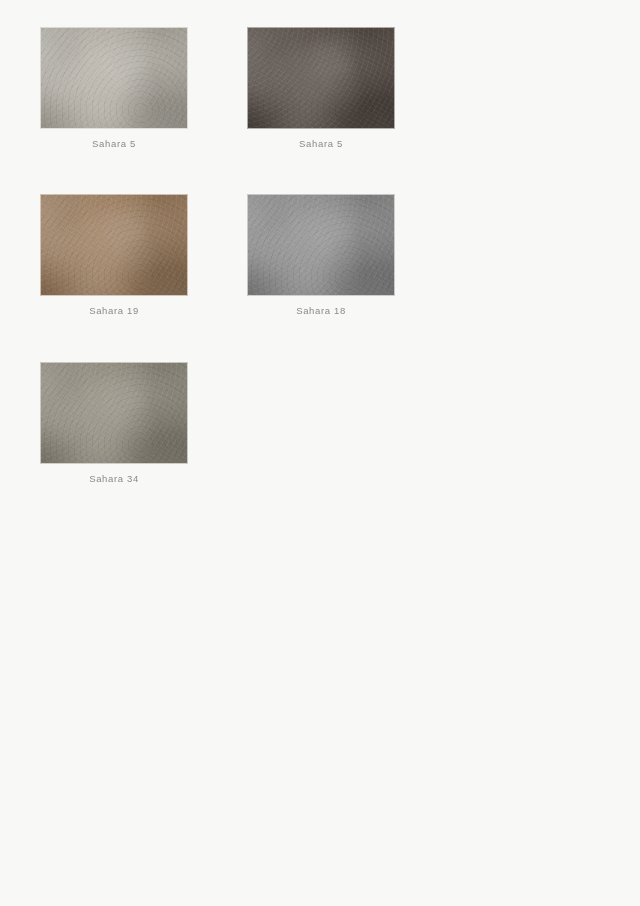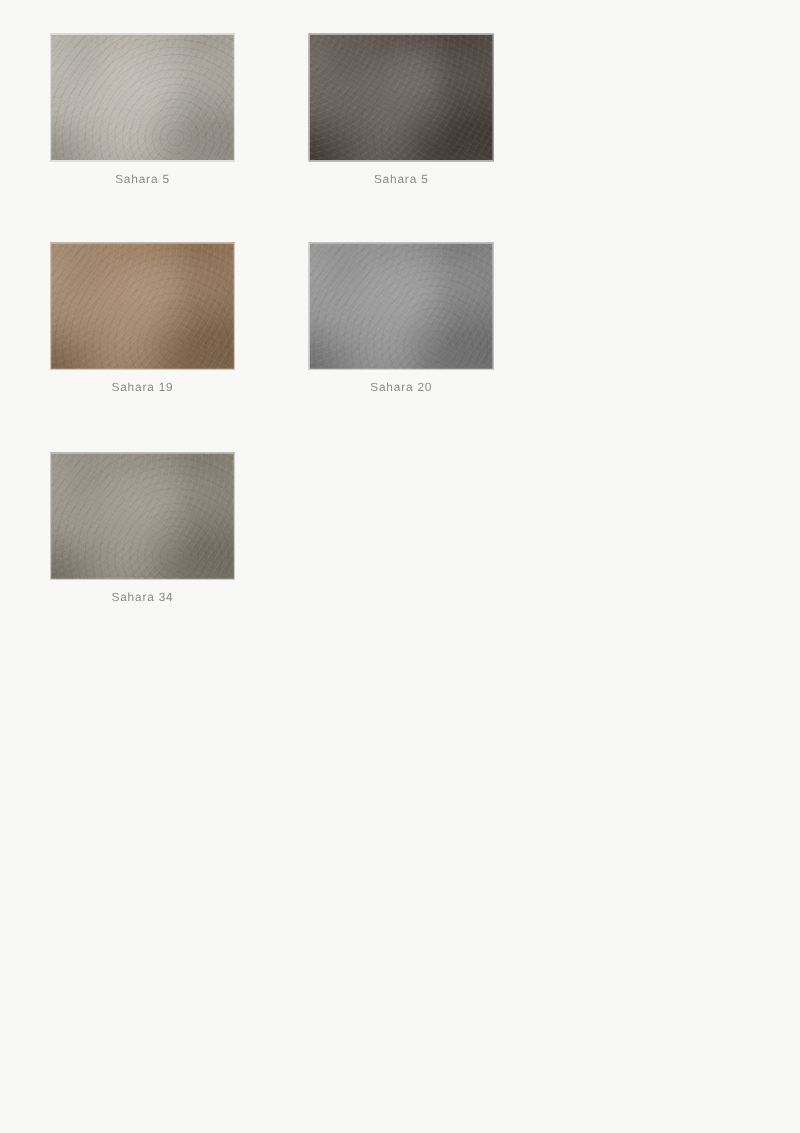--- a/index.html
+++ b/index.html
@@ -150,21 +150,21 @@
     </div>
 
 
     <div class="swatch-cell">
       <div class="swatch-tile" style="background-color: rgb(140, 140, 140); background-image: linear-gradient(168deg, rgb(151, 151, 151) 0%, rgb(140, 140, 140) 48%, rgb(129, 129, 129) 100%);">
         <div class="tex-a"></div>
         <div class="tex-b"></div>
         <div class="tex-c"></div>
         <div class="vignette"></div>
       </div>
-      <div class="swatch-label">Sahara 20</div>
+      <div class="swatch-label">Sahara 18</div>
     </div>
 
     <div class="swatch-cell">
       <div class="swatch-tile" style="background-color: rgb(143, 138, 124); background-image: linear-gradient(168deg, rgb(154, 149, 135) 0%, rgb(143, 138, 124) 48%, rgb(132, 127, 114) 100%);">
         <div class="tex-a"></div>
         <div class="tex-b"></div>
         <div class="tex-c"></div>
         <div class="vignette"></div>
       </div>
       <div class="swatch-label">Sahara 34</div>

